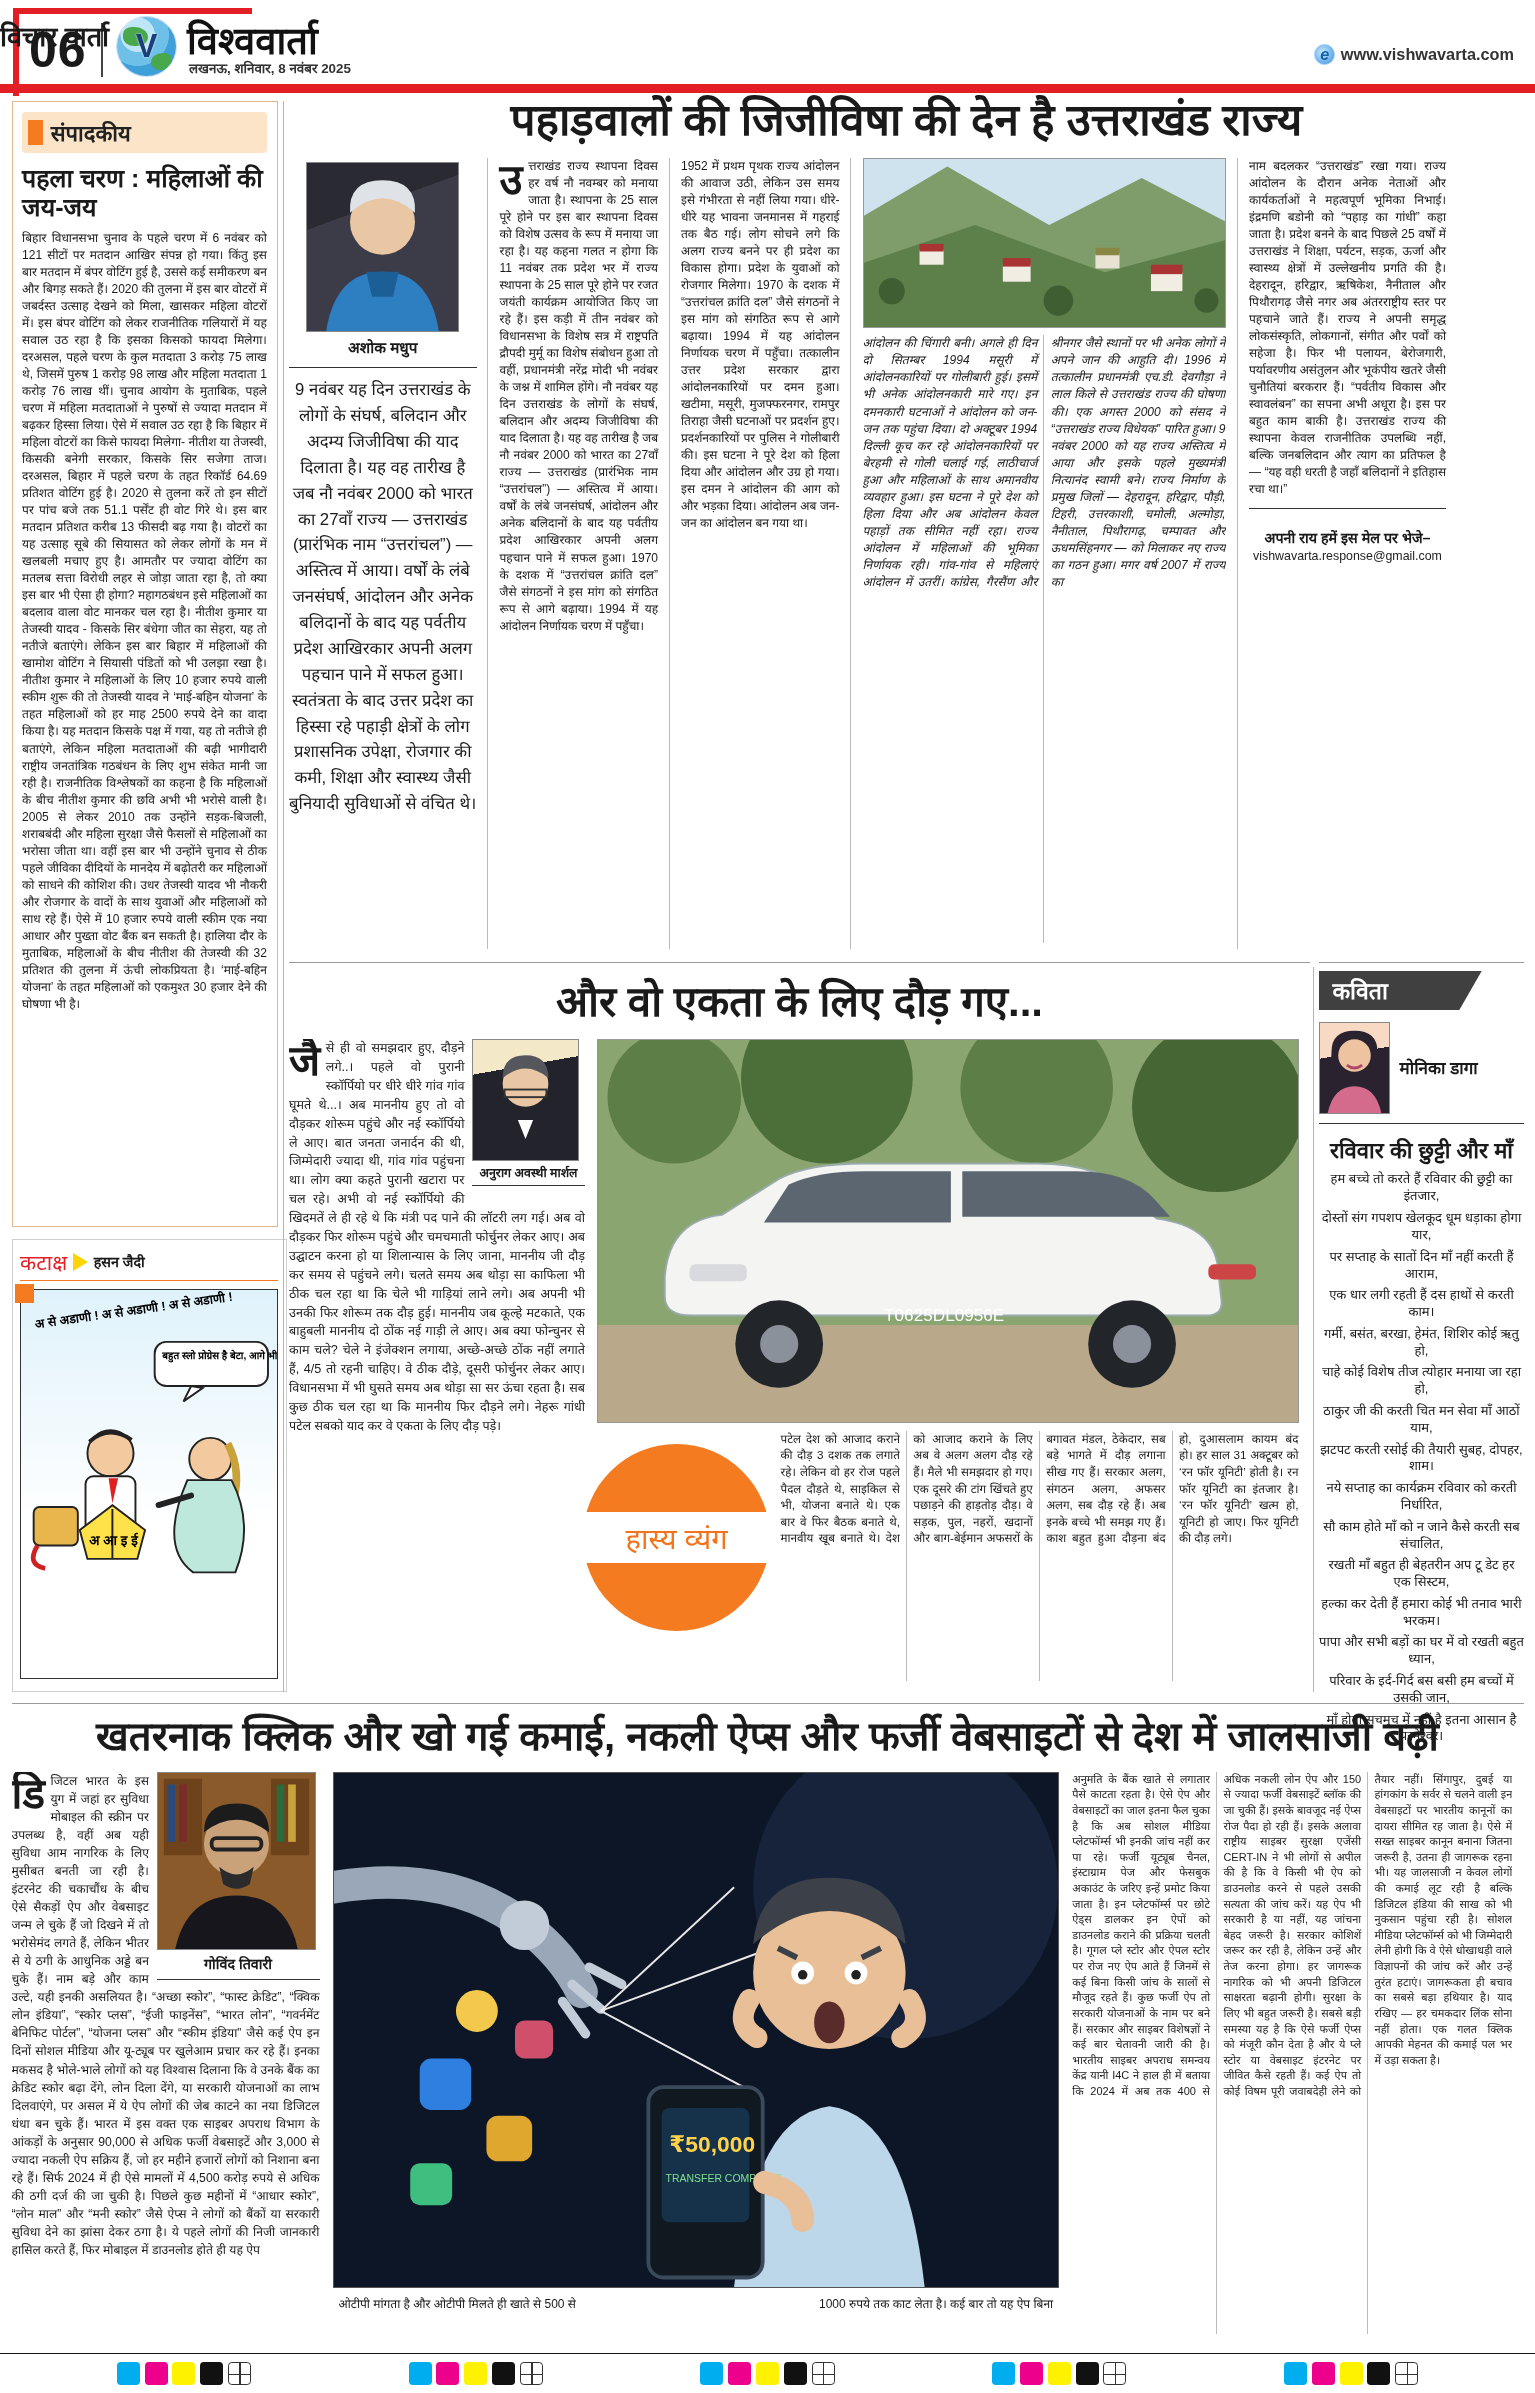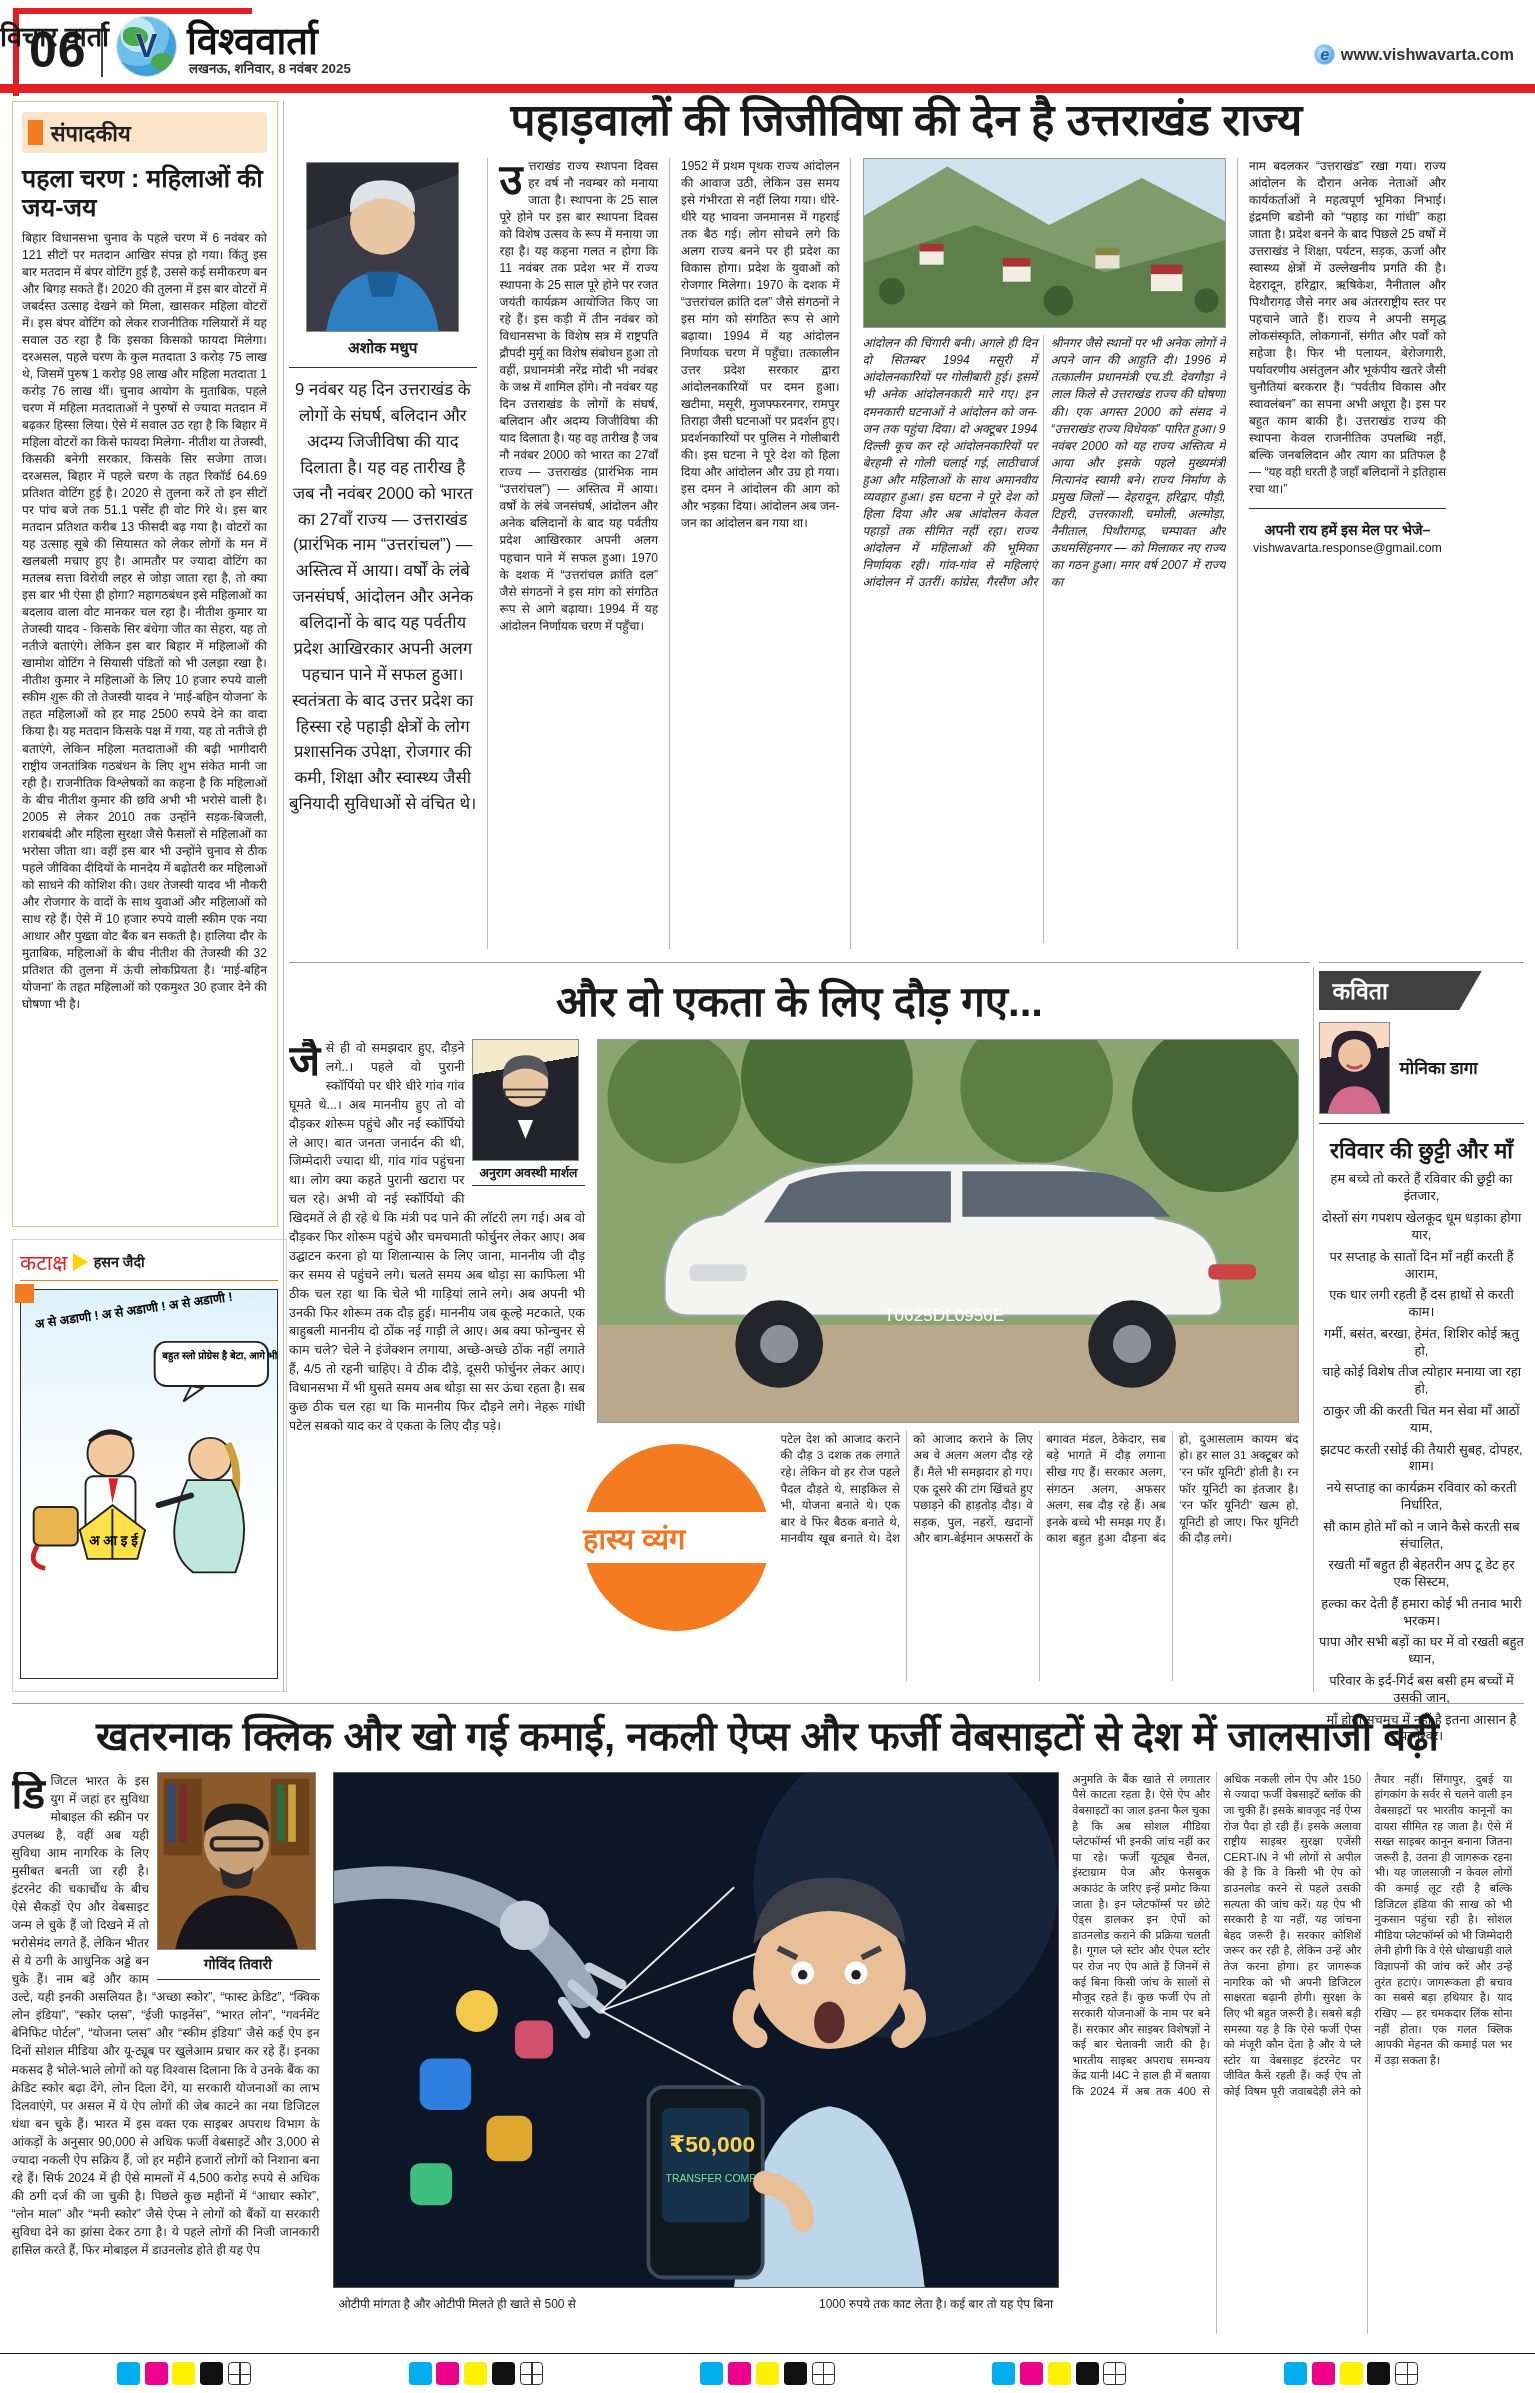--- a/index.html
+++ b/index.html
@@ -60,39 +60,39 @@
      background:linear-gradient(160deg,#2a2a33 0 30%,#3c3c49 30% 100%);position:relative;overflow:hidden;}
   .author-name{text-align:center;font-weight:bold;font-size:15.3px;padding-bottom:7.6px;border-bottom:1.9px solid #333;margin-bottom:9.6px;}
   .intro-text{font-size:16.7px;line-height:1.55;text-align:center;font-weight:500;}
   .colA{width:170px;flex:none;}
   .colB{width:170px;flex:none;}
   .photo-col{width:375px;flex:none;border-right:1px solid #bbb;padding-right:11px;font-style:italic;}
   .mtn{width:100%;height:170px;border:1px solid #999;display:block;}
   .photo-col .twocol{column-count:2;column-gap:13.4px;column-rule:1px solid #bbb;margin-top:7.6px;
      font-size:12px;line-height:1.42;text-align:justify;height:608px;overflow:hidden;}
   .colE{width:197px;flex:none;display:flex;flex-direction:column;}
-  .signoff{margin-top:9.6px;border-top:1.9px solid #333;padding-top:11px;text-align:center;}
+  .signoff{margin-top:9.6px;border-top:1.9px solid #333;padding-top:19px;text-align:center;}
   .signoff .l1{font-weight:bold;font-size:14.3px;}
   .signoff .l2{font-size:12.4px;color:#222;}
   .dropcap{float:left;font-size:42px;line-height:0.85;font-weight:bold;padding:3.8px 5.7px 0 0;}
 
   
   .mid-art{position:absolute;left:289px;top:962px;width:1021px;height:730px;border-top:1px solid #999;padding-top:7.6px;}
   .mid-headline{font-size:42px;font-weight:bold;text-align:center;}
   .mid-row{display:flex;gap:11.5px;margin-top:11.5px;}
   .mid-left{width:296px;flex:none;font-size:12.6px;line-height:1.5;text-align:justify;height:658px;overflow:hidden;}
   .mid-fig{float:right;width:113px;margin:0 0 5.7px 7.6px;text-align:center;}
   .mid-fig .ph{width:107px;height:122px;border:1px solid #888;background:linear-gradient(170deg,#f3e9c8 0 25%,#23232b 25% 100%);}
   .mid-fig .nm{font-weight:bold;font-size:12.4px;border-bottom:1.9px solid #333;padding:2.9px 0;}
   .mid-right{width:702px;flex:none;position:relative;}
   .suv{width:100%;height:384px;border:1px solid #999;display:block;}
   .mid-below{position:relative;margin-top:7.6px;}
   .badge{position:absolute;left:-13.4px;top:13.4px;width:187px;height:187px;border-radius:50%;background:#f47b20;z-index:3;
      display:flex;align-items:center;justify-content:center;}
-  .badge .band{background:#fff;width:100%;padding:5.7px 0;font-size:29px;font-weight:bold;color:#f4731c;}
+  .badge .band{background:#fff;width:100%;text-align:center;padding:5.7px 0;font-size:29px;font-weight:normal;color:#f4731c;}
   .mid-below .cols{column-count:4;column-gap:13.4px;column-rule:1px solid #bbb;font-size:11.7px;line-height:1.42;
      text-align:justify;height:250px;overflow:hidden;padding-left:184px;}
 
   
   .poem{position:absolute;left:1319px;top:962px;width:205px;height:730px;border-top:1px solid #999;padding-top:7.6px;}
   .poem-head{background:#404040;color:#fff;font-size:23px;font-weight:bold;padding:3.8px 13.4px;width:163px;
      clip-path:polygon(0 0,100% 0,86% 100%,0 100%);}
   .poem-authorrow{display:flex;align-items:center;gap:9.6px;margin-top:11.5px;}
   .poem-ph{width:71px;height:92px;border:1px solid #888;flex:none;
      background:linear-gradient(170deg,#f7d9c4 0 35%,#2b2230 35% 100%);}

